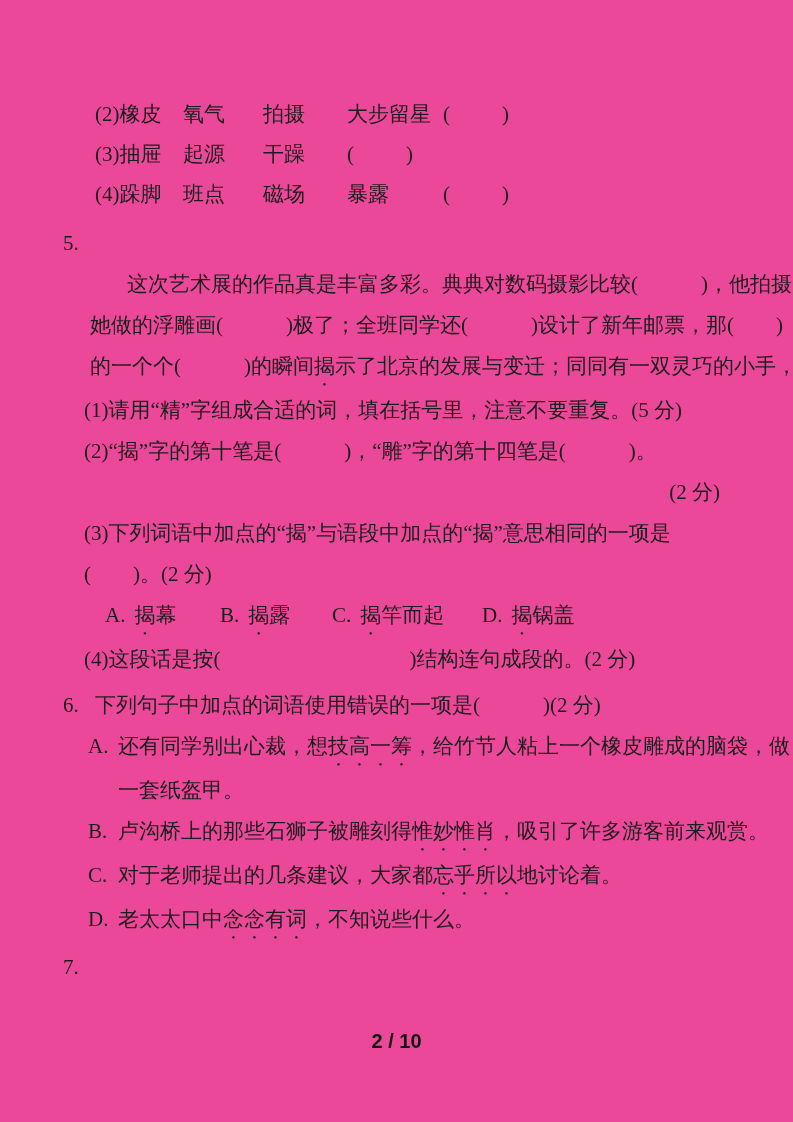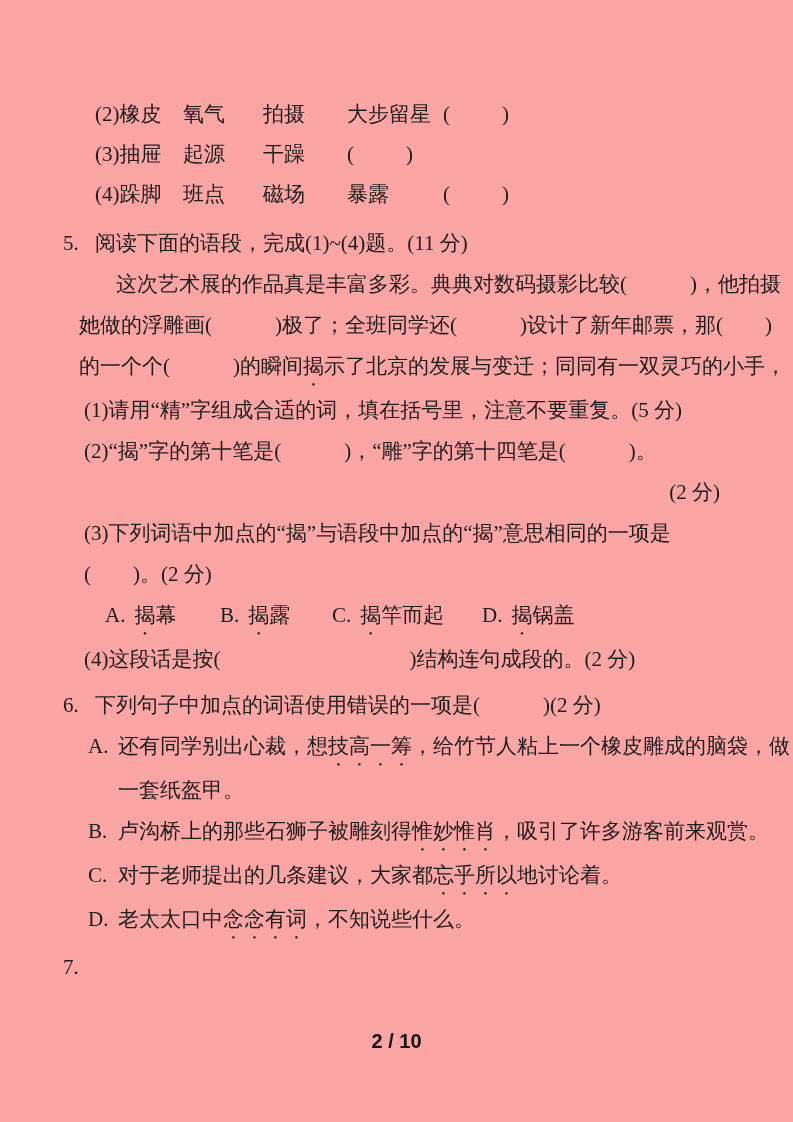--- a/index.html
+++ b/index.html
@@ -2,42 +2,42 @@
 <html><head>
 <meta charset="utf-8">
 <style>
   * { box-sizing: border-box; margin: 0; padding: 0; }
   html, body { background: #ffffff; }
   .page {
     position: relative;
     width: 793px;
     height: 1122px;
     margin: 0 auto;
-    background: #fca5a5;
+    background: #ec4899;
     overflow: hidden;
     font-family: "Liberation Serif", "DejaVu Serif", serif;
     font-size: 21px;
     color: #1c1c1c;
     padding: 94px 63px 0;
   }
   
   .word-rows { margin-left: 32px; }
   .word-row { display: flex; height: 40px; line-height: 40px; white-space: nowrap; }
   .cell-c1 { width: 88px; }
   .cell-c2 { width: 80px; }
   .cell-c3 { width: 84px; }
   .cell-c4 { width: 96px; }
   .cell-brk { width: 66px; display: flex; justify-content: space-between; }
   
   .p-line { line-height: 41px; white-space: nowrap; }
   .q-line { display: flex; line-height: 41px; white-space: nowrap; }
   .q-num { width: 32px; flex: none; }
   .q5-stem-gap { margin-top: 9px; }
   .sub-block { margin-left: 21px; }
-  .passage { margin-left: 16px; }
+  .passage { margin-left: 27px; }
   .passage .first { text-indent: 37px; }
   .score-right { text-align: right; padding-right: 10px; }
   
   .opt3-row { display: flex; margin-left: 42px; line-height: 41px; white-space: nowrap; }
   .opt3 { display: flex; }
   .opt3-c1 { width: 115px; }
   .opt3-c2 { width: 112px; }
   .opt3-c3 { width: 150px; }
   .opt-label { margin-right: 9px; }
   
@@ -98,21 +98,20 @@
       <span class="cell-brk">
           <span>(</span>
           <span>)</span>
         </span>
     </div>
   </section>
 
   <section>
     <div class="q-line q5-stem-gap">
       <span class="q-num">5.</span>
-      <span>阅读下面的语段，完成(1)~(4)题。(11 分)</span>
     </div>
     <div class="passage">
       <p class="p-line first"><span>这次艺术展的作品真是丰富多彩。典典对数码摄影比较(　　　)，他拍摄</span></p>
       <p class="p-line"><span>她做的浮雕画(　　　)极了；全班同学还(　　　)设计了新年邮票，那(　　)</span></p>
       <p class="p-line"><span>的一个个(　　　)的瞬间</span><span class="em">揭</span><span>示了北京的发展与变迁；同同有一双灵巧的小手，</span></p>
     </div>
     <div class="sub-block">
       <p class="p-line"><span>(1)</span><span><span>请用“精”字组成合适的词，填在括号里，注意不要重复。(5 分)</span></span></p>
     </div>
     <div class="sub-block">

